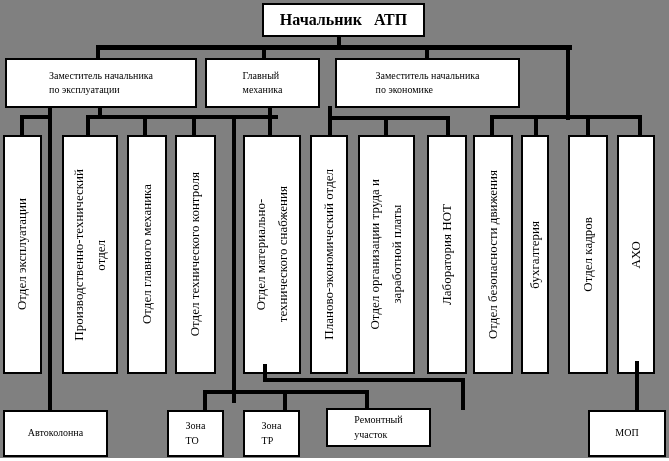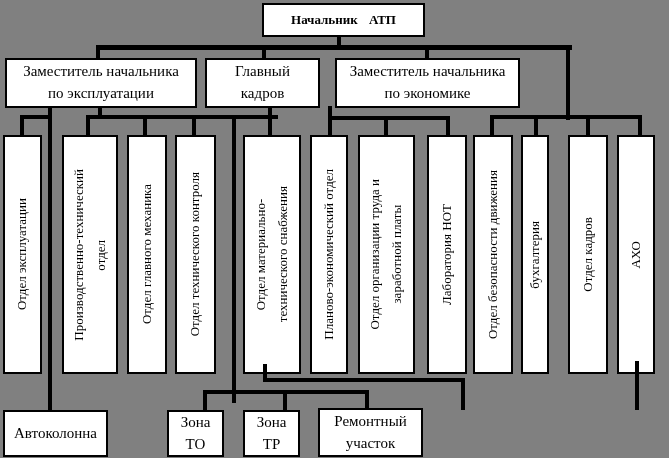--- a/index.html
+++ b/index.html
@@ -10,24 +10,24 @@
   .canvas{
     position:relative;width:669px;height:461px;background:var(--bg);
     overflow:hidden;
   }
   .box{
     position:absolute;background:var(--fill);border:2px solid var(--line);
     box-sizing:border-box;display:flex;align-items:center;justify-content:center;
     color:var(--text);
   }
   .label{
-    white-space:pre-line;text-align:center;font-size:15px;line-height:1.45;
+    white-space:pre-line;font-size:10px;line-height:1.45;
   }
   .title-box{border-width:2px;}
-  .title-label{font-size:13px;font-weight:bold;word-spacing:8px;white-space:pre-line;}
+  .title-label{font-size:16px;font-weight:bold;word-spacing:8px;white-space:pre-line;}
   .vbox .vtext{
     writing-mode:vertical-rl;transform:rotate(180deg);
     white-space:pre-line;text-align:center;font-size:13px;line-height:1.7;
   }
   .line{position:absolute;background:var(--line);}
   .bottom-strip{position:absolute;left:0;top:458px;width:669px;height:3px;background:var(--fill);}
 </style>
 </head>
 <body>
 
@@ -36,21 +36,21 @@
   <div class="box title-box" style="left:262px;top:3px;width:163px;height:34px">
     <span class="title-label">Начальник  АТП</span>
   </div>
 
   <div class="box" style="left:5px;top:58px;width:192px;height:50px">
     <span class="label">Заместитель начальника
 по эксплуатации</span>
   </div>
   <div class="box" style="left:205px;top:58px;width:115px;height:50px">
     <span class="label">Главный
-кадров</span>
+механика</span>
   </div>
   <div class="box" style="left:335px;top:58px;width:185px;height:50px">
     <span class="label">Заместитель начальника
 по экономике</span>
   </div>
 
   <div class="box vbox" style="left:3px;top:135px;width:39px;height:239px">
     <span class="vtext">Отдел эксплуатации</span>
   </div>
   <div class="box vbox" style="left:62px;top:135px;width:56px;height:239px">
@@ -94,23 +94,26 @@
     <span class="label">Автоколонна</span>
   </div>
   <div class="box" style="left:167px;top:410px;width:57px;height:47px">
     <span class="label">Зона
 ТО</span>
   </div>
   <div class="box" style="left:243px;top:410px;width:57px;height:47px">
     <span class="label">Зона
 ТР</span>
   </div>
-  <div class="box" style="left:318px;top:408px;width:105px;height:49px">
+  <div class="box" style="left:326px;top:408px;width:105px;height:39px">
     <span class="label">Ремонтный
 участок</span>
+  </div>
+  <div class="box" style="left:588px;top:410px;width:78px;height:47px">
+    <span class="label">МОП</span>
   </div>
 
   <div class="line" style="left:337px;top:37px;width:4px;height:9px"></div>
   <div class="line" style="left:96px;top:45px;width:476px;height:5px"></div>
   <div class="line" style="left:96px;top:45px;width:4px;height:13px"></div>
   <div class="line" style="left:262px;top:45px;width:4px;height:13px"></div>
   <div class="line" style="left:425px;top:45px;width:4px;height:13px"></div>
   <div class="line" style="left:566px;top:45px;width:4px;height:75px"></div>
 
   <div class="line" style="left:86px;top:115px;width:192px;height:4px"></div>

